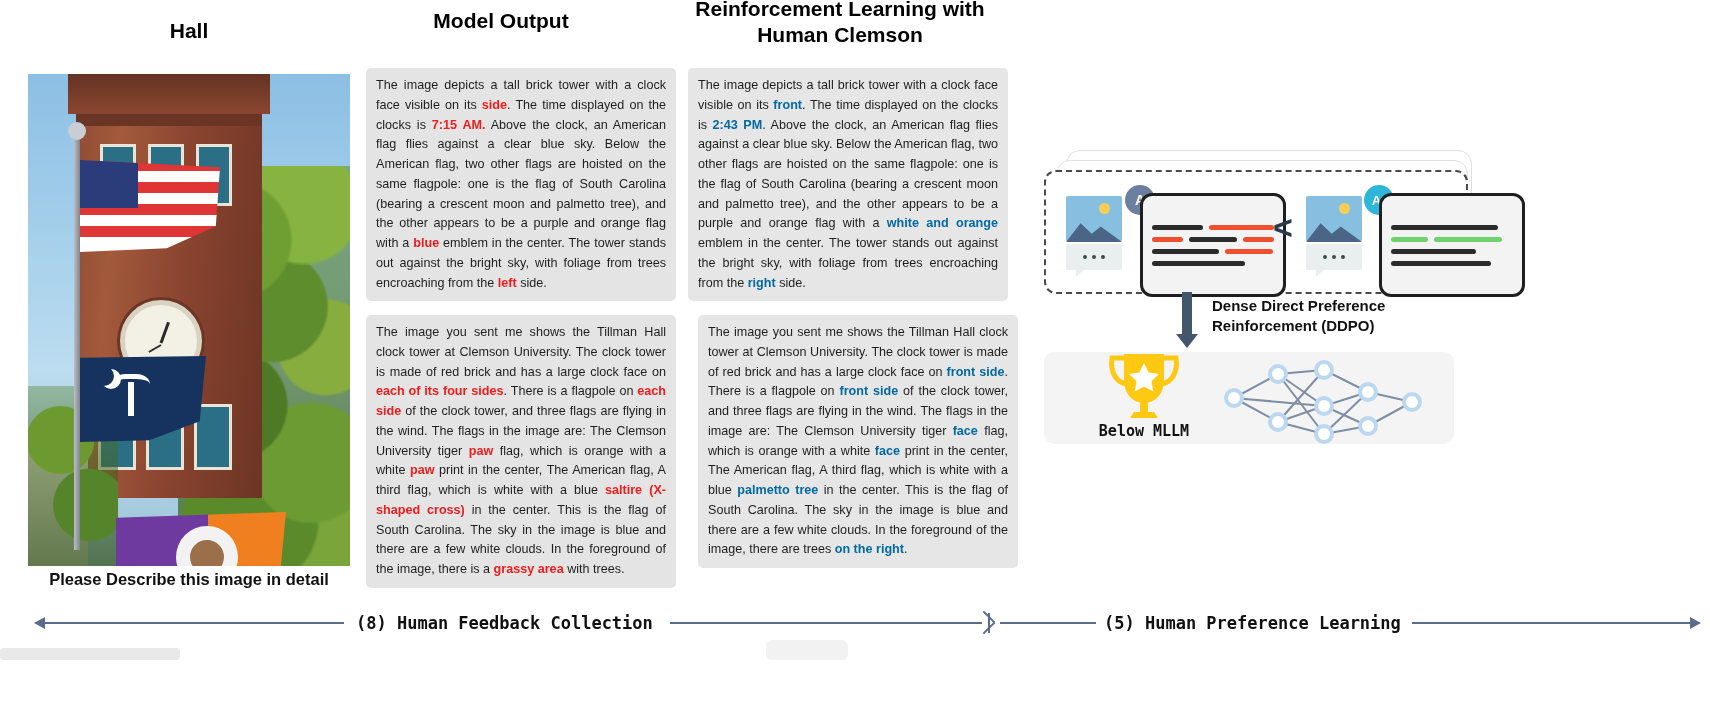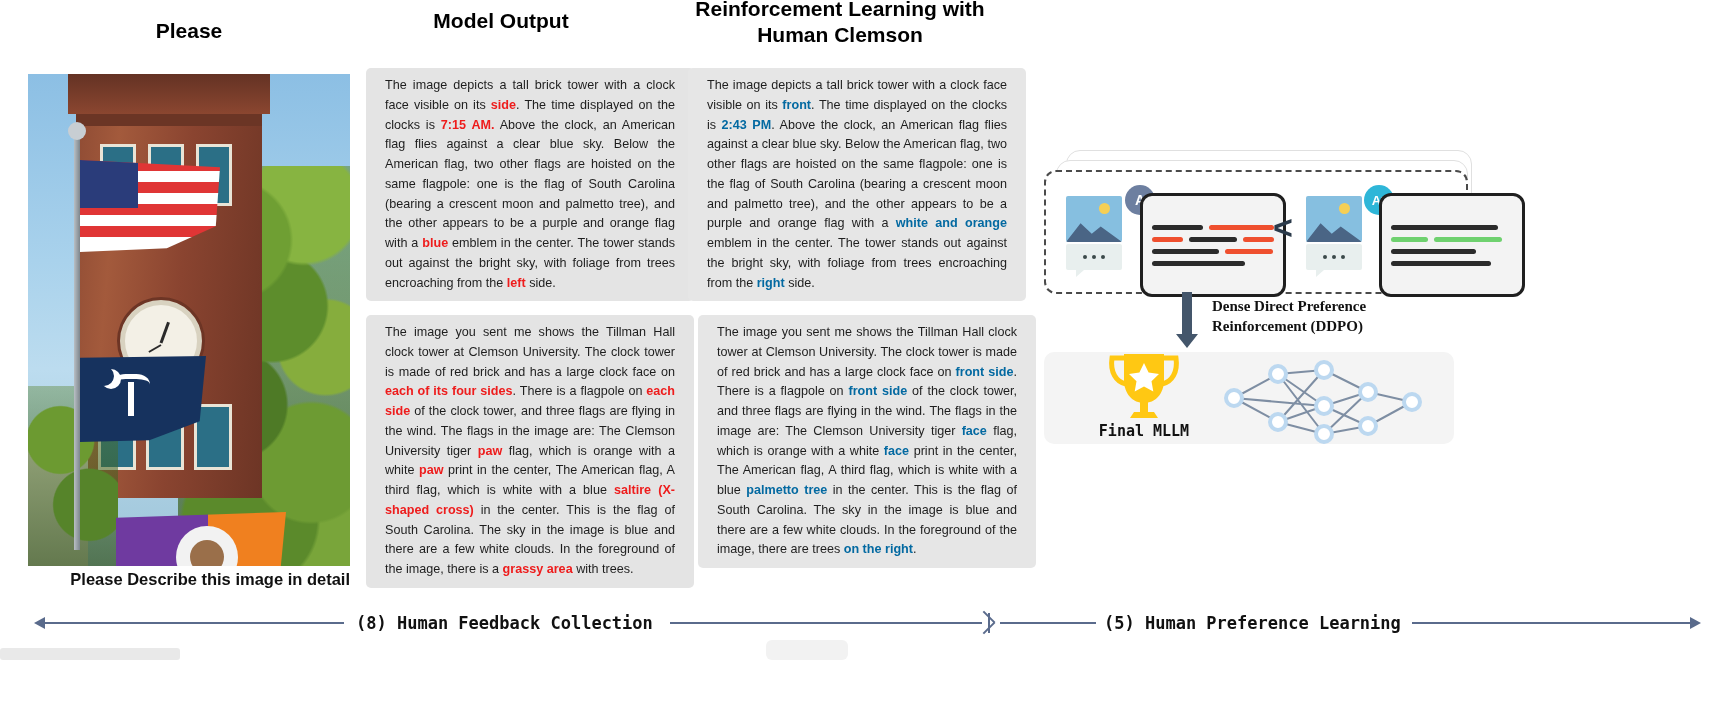--- a/index.html
+++ b/index.html
@@ -63,24 +63,24 @@
                    radial-gradient(circle at 30% 58%,#4e7a26 0 20%,transparent 21%),
                    radial-gradient(circle at 74% 72%,#6d9b33 0 18%,transparent 19%),
                    radial-gradient(circle at 40% 86%,#5b8a2b 0 18%,transparent 19%),
                    radial-gradient(circle at 88% 90%,#79a53a 0 14%,transparent 15%),
                    linear-gradient(180deg,rgba(92,135,46,.55),rgba(58,93,30,.75));}
   .foliage-l{position:absolute;left:-6px;bottom:0;width:96px;height:180px;
         background:radial-gradient(circle at 40% 30%,#6c9a31 0 24%,transparent 25%),
                    radial-gradient(circle at 70% 66%,#56842a 0 26%,transparent 27%),
                    linear-gradient(180deg,rgba(90,130,45,.4),rgba(50,82,26,.7));}
   .bldg{position:absolute;left:0;bottom:0;width:60px;height:120px;background:#d9d5c9;}
-  .caption{position:absolute;left:28px;top:570px;width:322px;text-align:right;
+  .caption{position:absolute;left:28px;top:570px;width:322px;text-align:center;
         font-weight:bold;font-size:16.5px;color:#111;}
   
-  .respbox{position:absolute;background:#e4e4e4;border-radius:5px;padding:8px 19px;
+  .respbox{position:absolute;background:#e4e4e4;border-radius:5px;padding:8px 10px;
         font-size:12.6px;line-height:1.57;text-align:justify;color:#1e1e1e;}
   .respbox.green-bg{background:#e6e6e6;}
   .hl-r{color:#ee1c1c;font-weight:bold;}
   .hl-g{color:#0369a1;font-weight:bold;}
   
   .diagram{position:absolute;left:1030px;top:140px;width:460px;height:320px;}
   .stack-card{position:absolute;border:1.6px solid #e0e0e0;border-radius:14px;background:#fff;}
   .dashed-box{position:absolute;left:14px;top:30px;width:420px;height:120px;
         border:2px dashed #4a4a4a;border-radius:12px;background:#fff;}
   .thumb{position:absolute;width:56px;}
@@ -99,21 +99,21 @@
   .ln.red{background:#ef4f2e;}
   .ln.grn{background:#6fd16f;}
   .row{display:flex;gap:6px;}
   .badge{position:absolute;width:30px;height:30px;border-radius:50%;display:flex;
         align-items:center;justify-content:center;color:#fff;font-weight:bold;font-size:14px;
         font-family:"Liberation Sans",sans-serif;}
   .lt{position:absolute;font-size:34px;color:#2b3a4a;font-weight:bold;}
   .arrow-d{position:absolute;width:10px;background:#44566b;}
   .arrow-head{position:absolute;width:0;height:0;border-left:11px solid transparent;
         border-right:11px solid transparent;border-top:14px solid #44566b;}
-  .ddpo{position:absolute;font-family:Liberation Serif, serif;font-weight:bold;
+  .ddpo{position:absolute;font-family:Liberation Sans, sans-serif;font-weight:bold;
         font-size:15px;line-height:1.35;color:#111;}
   .panel{position:absolute;background:#f4f4f4;border-radius:10px;}
   .trophy-label{position:absolute;font-family:"DejaVu Sans Mono",monospace;font-weight:bold;
         font-size:15px;color:#111;text-align:center;}
   
   .axis{position:absolute;height:2px;background:#5a6b8c;}
   .axcap{position:absolute;font-family:"DejaVu Sans Mono",monospace;font-weight:bold;
         font-size:17px;color:#111;white-space:nowrap;}
   .tick{position:absolute;width:2px;height:20px;background:#5a6b8c;}
   .tick.x:before,.tick.x:after{content:"";position:absolute;left:-7px;width:16px;height:2px;background:#5a6b8c;}
@@ -122,21 +122,21 @@
   .arr-l,.arr-r{position:absolute;width:0;height:0;border-top:6px solid transparent;
         border-bottom:6px solid transparent;}
   .arr-l{border-right:11px solid #5a6b8c;}
   .arr-r{border-left:11px solid #5a6b8c;}
   .bottom-strip{position:absolute;left:0;top:648px;width:180px;height:12px;background:#e9e9e9;border-radius:3px;}
   .bottom-pill{position:absolute;left:766px;top:640px;width:82px;height:20px;background:#f2f2f2;border-radius:6px;}
 </style>
 </head>
 <body>
 
-<div class="col-head" style="left:60px;top:18px;width:258px;">Please</div>
+<div class="col-head" style="left:60px;top:18px;width:258px;">Hall</div>
 <div class="col-head" style="left:372px;top:8px;width:258px;">Model Output</div>
 <div class="col-head" style="left:690px;top:-4px;width:300px;">
   <span>Reinforcement Learning with</span><br>
   <span>Human Clemson</span>
 </div>
 
 <div class="photo-wrap">
   <div class="photo">
     <div class="sky"></div>
     <div class="foliage"></div>
@@ -251,21 +251,21 @@
 
   <div class="panel" style="left:14px;top:212px;width:410px;height:92px;"></div>
   <svg style="position:absolute;left:68px;top:208px;" width="92" height="78" viewBox="0 0 92 78">
     <path d="M26 6 h40 v26 c0 14 -9 23 -20 23 s-20 -9 -20 -23z" fill="#ffc813"></path>
     <path d="M26 10 h-12 c-2 14 4 24 14 26" fill="none" stroke="#ffc813" stroke-width="5"></path>
     <path d="M66 10 h12 c2 14 -4 24 -14 26" fill="none" stroke="#ffc813" stroke-width="5"></path>
     <rect x="42" y="54" width="8" height="12" fill="#ffc813"></rect>
     <path d="M32 70 h28 l-4 -6 h-20z" fill="#ffc813"></path>
     <path d="M46 15 l4.6 9.4 10.4 1.5 -7.5 7.3 1.8 10.3 -9.3 -4.9 -9.3 4.9 1.8 -10.3 -7.5 -7.3 10.4 -1.5z" fill="#ffffff"></path>
   </svg>
-  <div class="trophy-label" style="left:56px;top:282px;width:116px;">Final MLLM</div>
+  <div class="trophy-label" style="left:56px;top:282px;width:116px;">Below MLLM</div>
 
   <svg style="position:absolute;left:186px;top:212px;" width="220" height="92" viewBox="0 0 220 92">
     <g stroke="#7e8ea3" stroke-width="2" fill="none">
       <path d="M18 46 L62 22 M18 46 L62 70 M18 46 L108 54 M62 22 L108 54 M62 22 L108 18 M62 70 L108 54 M62 70 L108 82 M108 18 L152 40 M108 54 L152 40 M108 54 L152 74 M108 82 L152 74 M152 40 L196 50 M152 74 L196 50 M108 18 L62 70 M108 82 L62 22 M152 40 L108 82"></path>
       <path d="M58 18 l6 6 -8 2z M104 50 l6 6 -8 2z M148 36 l6 6 -8 2z M104 78 l6 6 -8 2z" fill="#7e8ea3"></path>
     </g>
     <g fill="#ffffff" stroke="#bcd8f0" stroke-width="4">
       <circle cx="18" cy="46" r="8"></circle>
         <circle cx="62" cy="22" r="8"></circle>
         <circle cx="62" cy="70" r="8"></circle>

